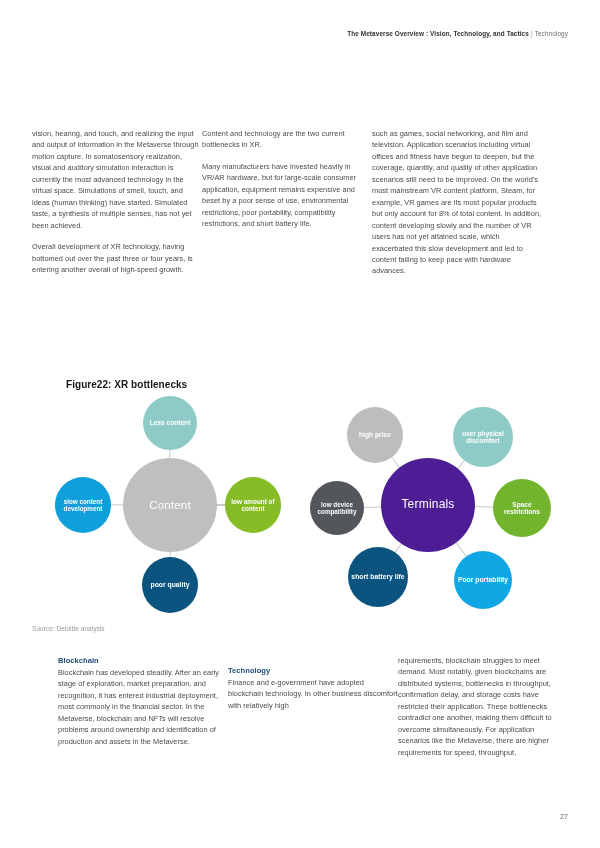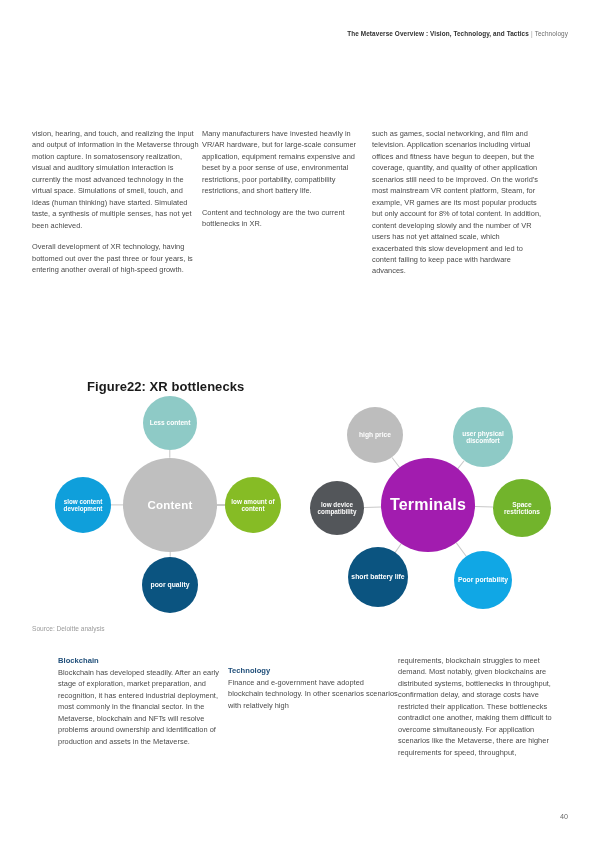--- a/index.html
+++ b/index.html
@@ -63,23 +63,23 @@
     color: #1f4e79;
     font-size: 7.6px;
     margin: 0 0 1px 0;
     line-height: 11px;
   }
   .subhead.spaced { margin-top: 10px; }
 
   
   .figure-title {
     position: absolute;
-    left: 48px;
+    left: 27px;
     top: 379px;
-    font-size: 13px;
+    font-size: 10px;
     font-weight: bold;
     color: #1a1a1a;
     letter-spacing: 0.05px;
     padding-left: 39px;
   }
   .figure-source {
     position: absolute;
     left: 32px;
     top: 625px;
     font-size: 6.6px;
@@ -107,21 +107,21 @@
     align-items: center;
     justify-content: center;
     text-align: center;
     color: #ffffff;
     font-weight: bold;
     box-sizing: border-box;
     z-index: 2;
     line-height: 1.12;
   }
   .node.hub {
-    font-weight: bold;
+    font-weight: normal;
     letter-spacing: 0.2px;
   }
   .node .lbl { display: block; padding: 0 2px; }
 
   .connector {
     position: absolute;
     background: #c8c8c8;
     z-index: 1;
     transform-origin: 0 50%;
     height: 1.4px;
@@ -133,22 +133,22 @@
 <div class="page-header">
   <span class="hdr-title">The Metaverse Overview : Vision, Technology, and Tactics</span><span class="hdr-sep">|</span><span class="hdr-section">Technology</span>
 </div>
 
 <div class="columns top">
   <div class="col">
     <p>vision, hearing, and touch, and realizing the input and output of information in the Metaverse through motion capture. In somatosensory realization, visual and auditory simulation interaction is currently the most advanced technology in the virtual space. Simulations of smell, touch, and ideas (human thinking) have started. Simulated taste, a synthesis of multiple senses, has not yet been achieved.</p>
     <p>Overall development of XR technology, having bottomed out over the past three or four years, is entering another overall of high-speed growth.</p>
   </div>
   <div class="col">
+    <p>Content and technology are the two current bottlenecks in XR.</p>
     <p>Many manufacturers have invested heavily in VR/AR hardware, but for large-scale consumer application, equipment remains expensive and beset by a poor sense of use, environmental restrictions, poor portability, compatibility restrictions, and short battery life.</p>
-    <p>Content and technology are the two current bottlenecks in XR.</p>
   </div>
   <div class="col">
     <p>such as games, social networking, and film and television. Application scenarios including virtual offices and fitness have begun to deepen, but the coverage, quantity, and quality of other application scenarios still need to be improved. On the world's most mainstream VR content platform, Steam, for example, VR games are its most popular products but only account for 8% of total content. In addition, content developing slowly and the number of VR users has not yet attained scale, which exacerbated this slow development and led to content failing to keep pace with hardware advances.</p>
   </div>
 </div>
 
 <div class="figure-title">Figure22: XR bottlenecks</div>
 
 <div class="figure-area">
 
@@ -176,21 +176,21 @@
   </div>
 
   <div class="diagram right">
     <div class="connector" id="c-r-0" style="left: 99.629px; top: 74.8289px; width: 12.8009px; transform: rotate(-127.131deg); background: rgb(200, 200, 200);"></div>
     <div class="connector" id="c-r-1" style="left: 157.557px; top: 75.757px; width: 10.4586px; transform: rotate(-51.0333deg); background: rgb(200, 200, 200);"></div>
     <div class="connector" id="c-r-2" style="left: 81.0255px; top: 113.849px; width: 17.0494px; transform: rotate(178.112deg); background: rgb(200, 200, 200);"></div>
     <div class="connector" id="c-r-3" style="left: 174.976px; top: 113.799px; width: 18.0479px; transform: rotate(1.82797deg); background: rgb(200, 200, 200);"></div>
     <div class="connector" id="c-r-4" style="left: 101.191px; top: 150.904px; width: 10.6584px; transform: rotate(124.778deg); background: rgb(200, 200, 200);"></div>
     <div class="connector" id="c-r-5" style="left: 155.794px; top: 150.201px; width: 17.0054px; transform: rotate(53.7462deg); background: rgb(200, 200, 200);"></div>
 
-    <div class="node hub" id="hub-r" style="left: 81px; top: 66px; width: 94px; height: 94px; background: #a21caf; font-size: 16px;">
+    <div class="node hub" id="hub-r" style="left: 81px; top: 66px; width: 94px; height: 94px; background: #4c1d95; font-size: 12px;">
       <span class="lbl">Terminals</span>
     </div>
     <div class="node" id="n-r-0" style="left: 47px; top: 15px; width: 56px; height: 56px; background: rgb(189, 189, 189); font-size: 6.7px;">
       <span class="lbl">high price</span>
     </div>
     <div class="node" id="n-r-1" style="left: 153px; top: 15px; width: 60px; height: 60px; background: rgb(142, 202, 198); font-size: 6.5px;">
       <span class="lbl">user physical discomfort</span>
     </div>
     <div class="node" id="n-r-2" style="left: 10px; top: 89px; width: 54px; height: 54px; background: rgb(83, 86, 90); font-size: 6.3px;">
       <span class="lbl">low device compatibility</span>
@@ -210,20 +210,20 @@
 
 <div class="figure-source">Source: Deloitte analysis</div>
 
 <div class="columns bottom">
   <div class="col">
     <div class="subhead">Blockchain</div>
     <p>Blockchain has developed steadily. After an early stage of exploration, market preparation, and recognition, it has entered industrial deployment, most commonly in the financial sector.  In the Metaverse, blockchain and NFTs will resolve problems around ownership and identification of production and assets in the Metaverse.</p>
   </div>
   <div class="col">
     <div class="subhead spaced">Technology</div>
-    <p>Finance and e-government have adopted blockchain technology. In other scenarios scenarios with relatively high</p>
+    <p>Finance and e-government have adopted blockchain technology. In other business discomfort with relatively high</p>
   </div>
   <div class="col">
     <p>requirements, blockchain struggles to meet demand. Most notably, given blockchains are distributed systems, bottlenecks in throughput, confirmation delay, and storage costs have restricted their application. These bottlenecks contradict one another, making them difficult to overcome simultaneously. For application scenarios like the Metaverse, there are higher requirements for speed, throughput,</p>
   </div>
 </div>
 
-<div style="position:absolute; right:32px; top:812px; font-size:7.2px; color:#6a6a6a;">40</div>
+<div style="position:absolute; right:32px; top:812px; font-size:7.2px; color:#6a6a6a;">27</div>
 
 </body></html>

